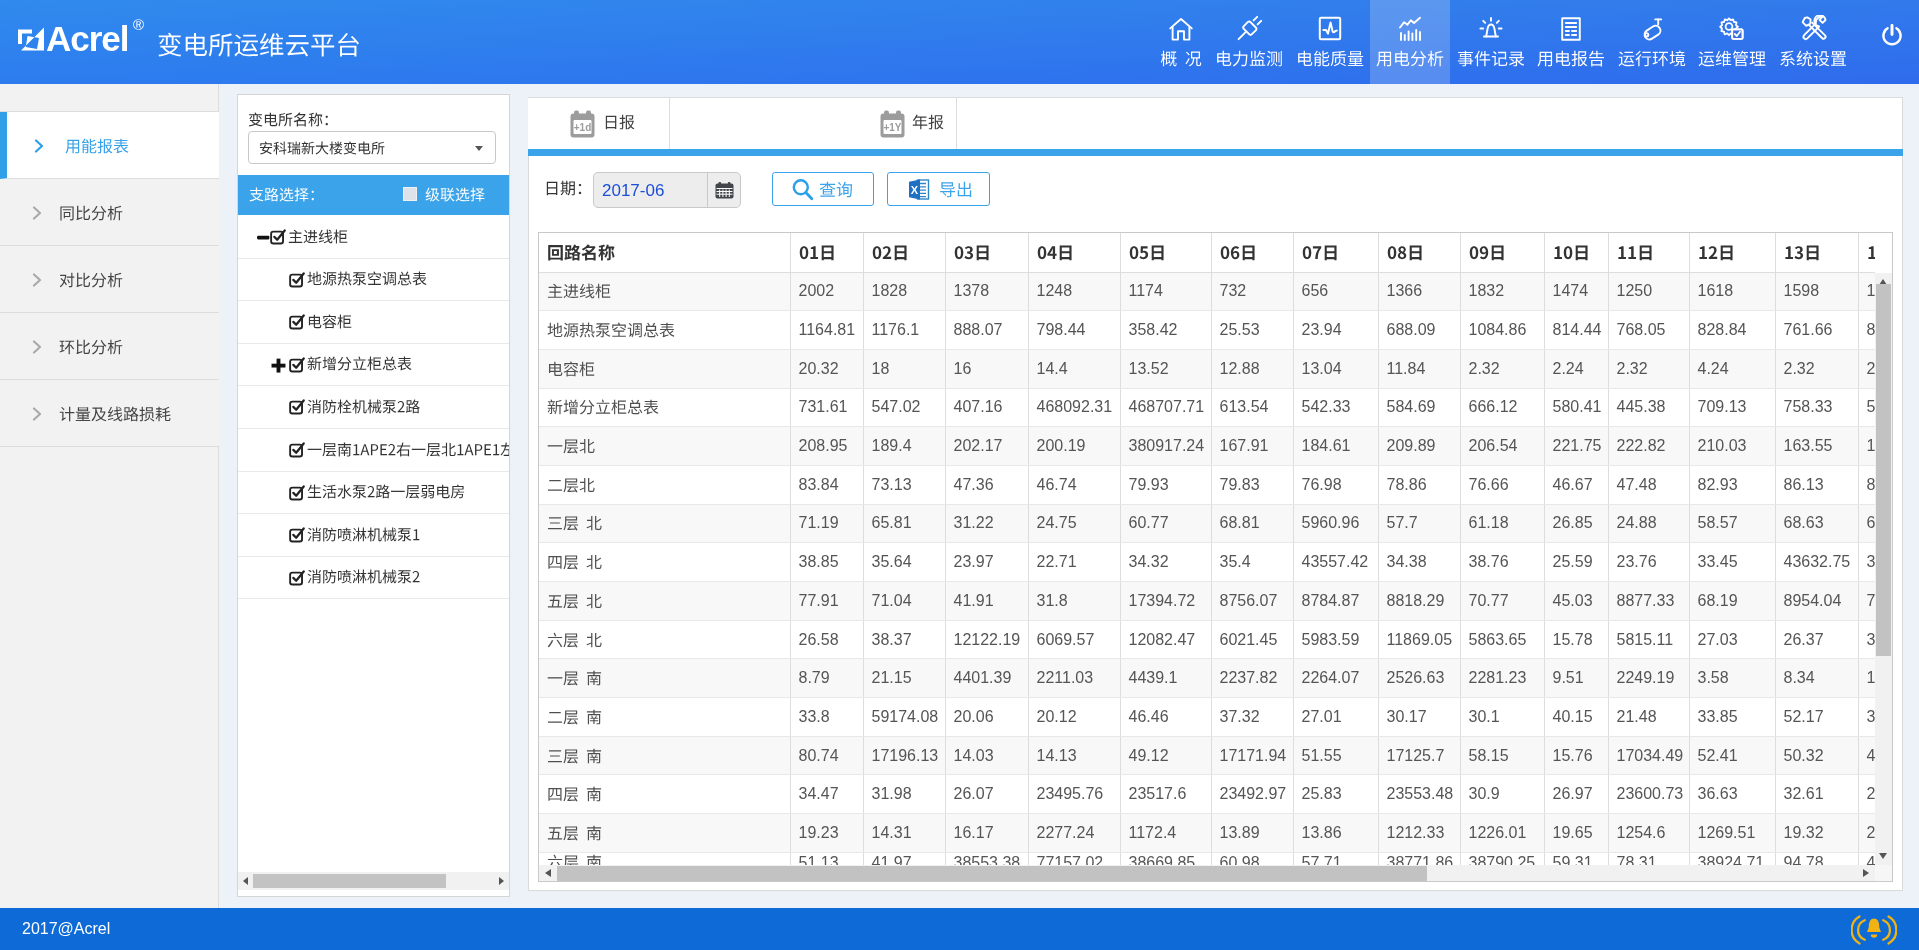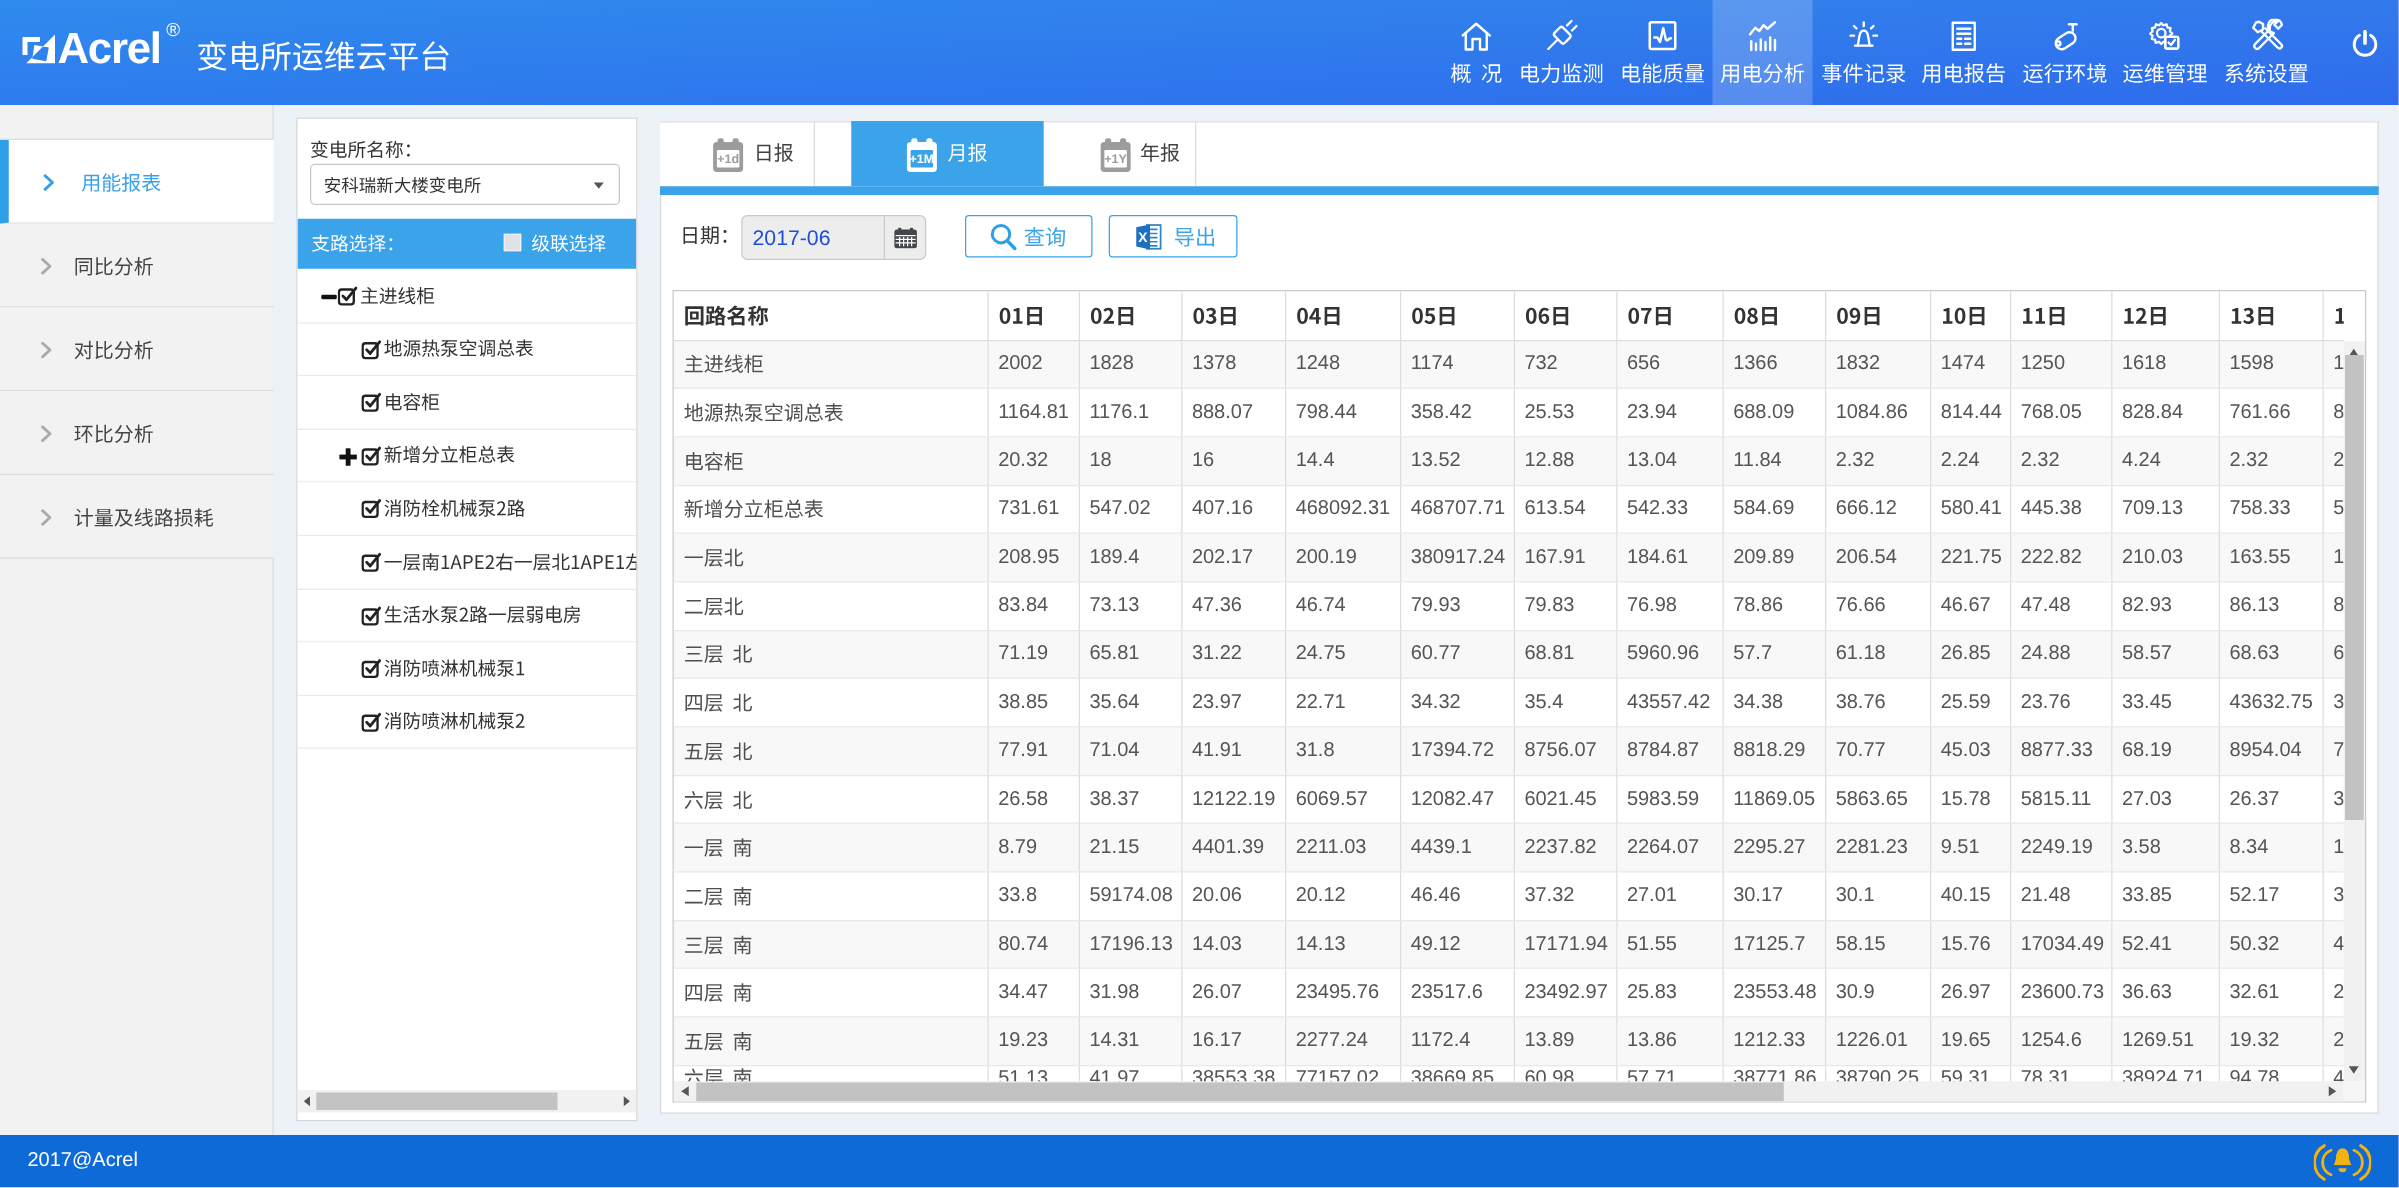--- a/index.html
+++ b/index.html
@@ -631,43 +631,30 @@
           <use href="#rcid00019" x="7000"></use>
         </svg>
       </div>
   <div id="thsb">
         <div class="th1"></div>
     <div class="arr" style="left:5px;top:5px;border-top:4px solid transparent;border-bottom:4px solid transparent;border-right:5px solid #555"></div>
     <div class="arr" style="left:261px;top:5px;border-top:4px solid transparent;border-bottom:4px solid transparent;border-left:5px solid #555"></div>
   </div>
 </div>
 <div id="main">
-  <div class="tab" style="left:-1px;width:124px">
+  <div class="tab" style="left:-1px;width:142px">
     <svg class="tico" style="left:42px" viewBox="0 0 25 28">
           <rect x="4" y="0.5" width="5" height="6.5" rx="2" fill="#9c9c9c"></rect>
           <rect x="16" y="0.5" width="5" height="6.5" rx="2" fill="#9c9c9c"></rect>
           <rect x="0.5" y="3.5" width="24" height="24" rx="3" fill="#9c9c9c"></rect>
           <rect x="3.5" y="10" width="18" height="14" rx="1" fill="#fff"></rect>
           <text x="12.5" y="20.8" font-size="10" font-weight="bold" fill="#9c9c9c" text-anchor="middle" font-family="Liberation Sans">+1d</text>
         </svg>
     <svg style="position:absolute;left:75px;top:15.7px;width:32.0px;height:16px;overflow:visible" viewBox="0 -880 2000 1000" fill="#404040">
           <use href="#rcid20220" x="0"></use>
-          <use href="#rcid18762" x="1000"></use>
-        </svg>
-      </div>
-  <div class="tab on" style="left:152px;width:154px">
-    <svg class="tico" style="left:44px" viewBox="0 0 25 28">
-          <rect x="4" y="0.5" width="5" height="6.5" rx="2" fill="#fff"></rect>
-          <rect x="16" y="0.5" width="5" height="6.5" rx="2" fill="#fff"></rect>
-          <rect x="0.5" y="3.5" width="24" height="24" rx="3" fill="#fff"></rect>
-          <rect x="3.5" y="10" width="18" height="14" rx="1" fill="#3ba3ea"></rect>
-          <text x="12.5" y="20.8" font-size="10" font-weight="bold" fill="#fff" text-anchor="middle" font-family="Liberation Sans">+1M</text>
-        </svg>
-    <svg style="position:absolute;left:77px;top:15.7px;width:32.0px;height:16px;overflow:visible" viewBox="0 -880 2000 1000" fill="#fff">
-          <use href="#rcid20694" x="0"></use>
           <use href="#rcid18762" x="1000"></use>
         </svg>
       </div>
   <div class="tab" style="left:306px;width:122px">
     <svg class="tico" style="left:45px" viewBox="0 0 25 28">
           <rect x="4" y="0.5" width="5" height="6.5" rx="2" fill="#9c9c9c"></rect>
           <rect x="16" y="0.5" width="5" height="6.5" rx="2" fill="#9c9c9c"></rect>
           <rect x="0.5" y="3.5" width="24" height="24" rx="3" fill="#9c9c9c"></rect>
           <rect x="3.5" y="10" width="18" height="14" rx="1" fill="#fff"></rect>
           <text x="12.5" y="20.8" font-size="10" font-weight="bold" fill="#9c9c9c" text-anchor="middle" font-family="Liberation Sans">+1Y</text>
@@ -1095,21 +1082,21 @@
                   <use href="#rcid11679" x="2440"></use>
                 </svg>
               </td>
               <td>8.79</td>
               <td>21.15</td>
               <td>4401.39</td>
               <td>2211.03</td>
               <td>4439.1</td>
               <td>2237.82</td>
               <td>2264.07</td>
-              <td>2295.27</td>
+              <td>2526.63</td>
               <td>2281.23</td>
               <td>9.51</td>
               <td>2249.19</td>
               <td>3.58</td>
               <td>8.34</td>
               <td>11.2</td>
             </tr>
             <tr class="even">
               <td class="rn">
                 <svg style="display:block;width:55.0px;height:16px;overflow:visible" viewBox="0 -880 3440 1000" fill="#4f4f4f">

